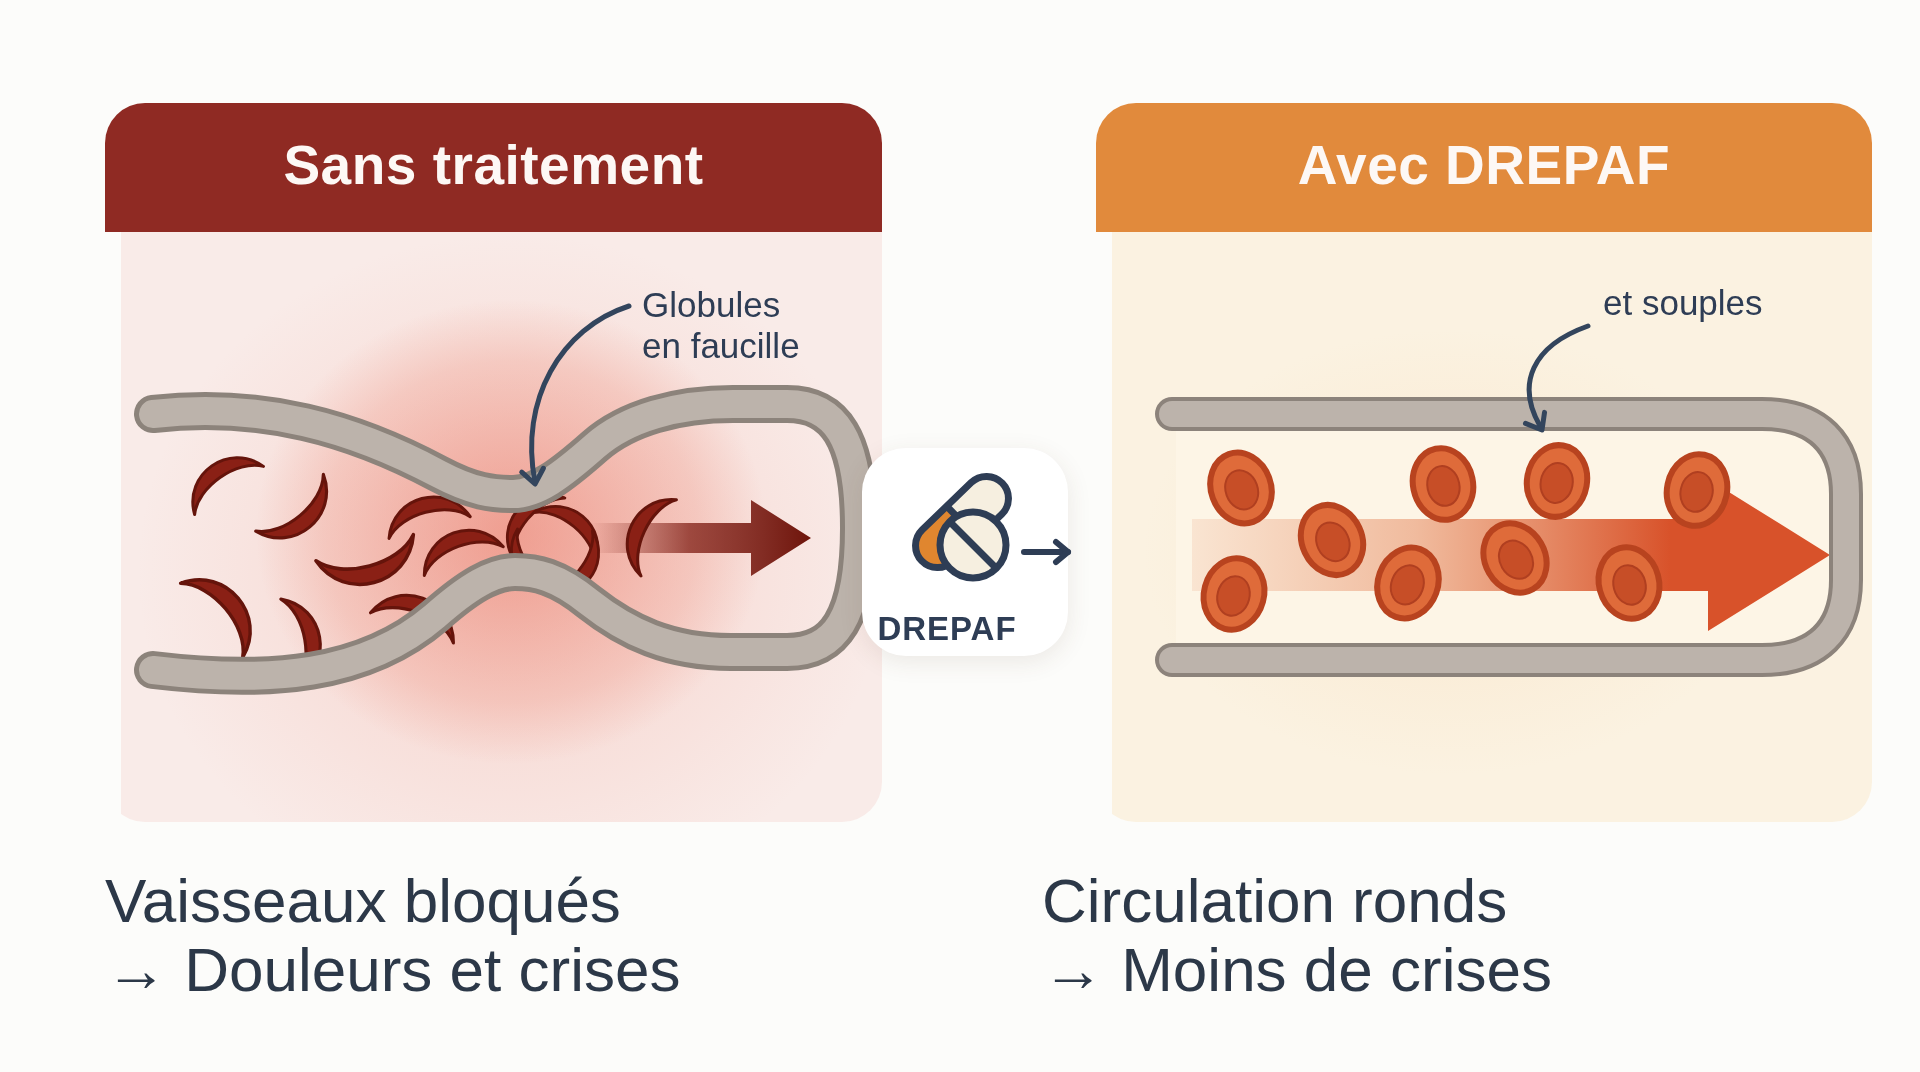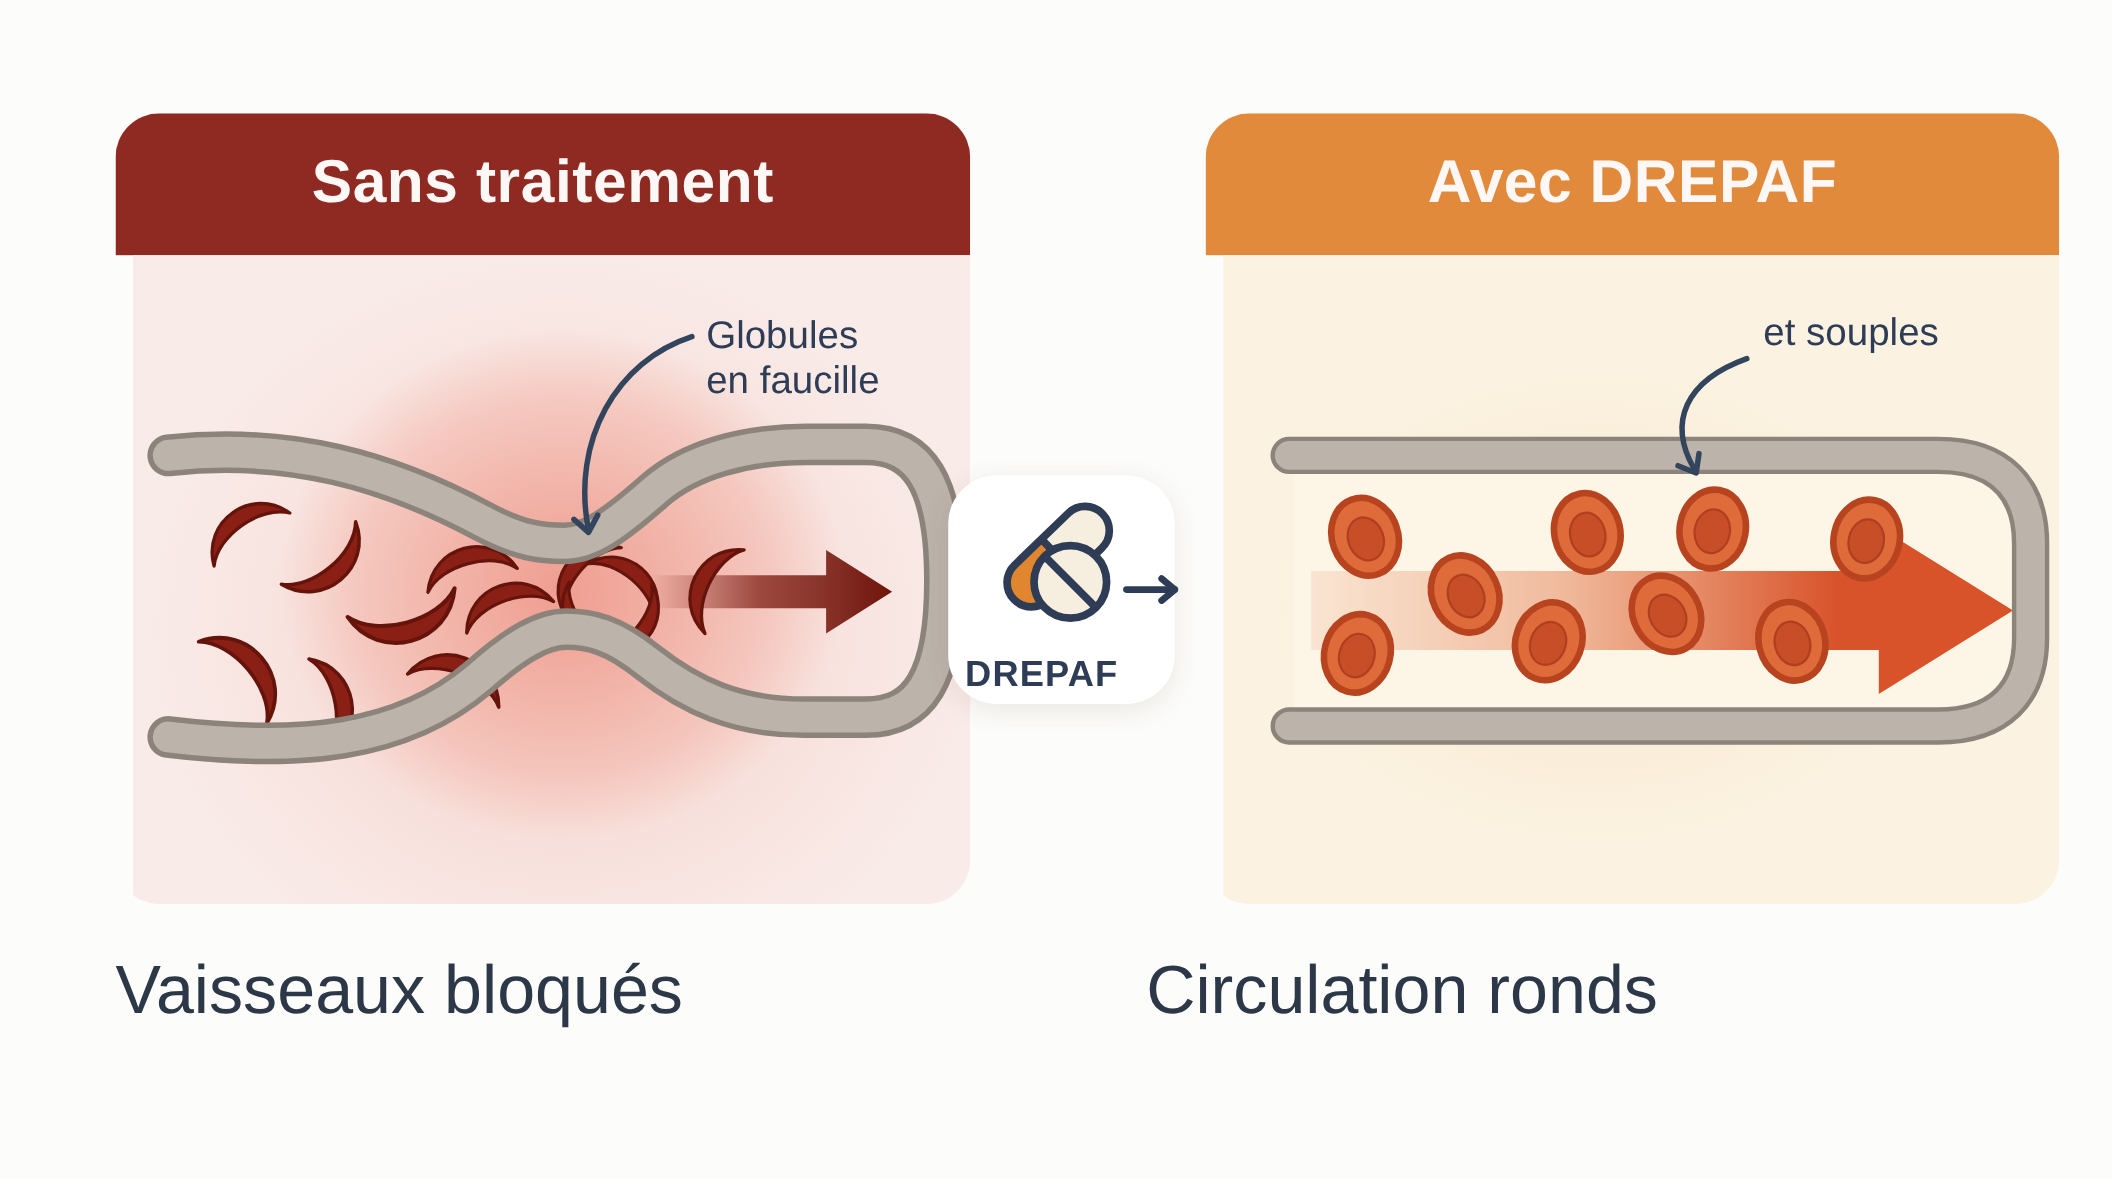--- a/index.html
+++ b/index.html
@@ -48,21 +48,21 @@
   
   .caption{
     position:absolute;top:866px;text-align:left;color:var(--caption-text,#2c3848);
     font-size:62px;line-height:69px;font-weight:500;
   }
   .caption.left-cap{left:105px;width:777px;}
   .caption.right-cap{left:1042px;width:776px;}
 
   
   .drug-card{
-    position:absolute;left:862px;top:432px;width:206px;height:208px;
+    position:absolute;left:862px;top:448px;width:206px;height:208px;
     background:var(--card-bg,#ffffff);border-radius:44px;
     box-shadow:0 6px 24px rgba(90,60,40,.10);
   }
   .drug-card svg{position:absolute;left:0;top:0;}
   .drug-name{
     position:absolute;left:0;top:162px;width:170px;text-align:center;
     color:var(--navy,#2e3d55);font-size:33px;font-weight:bold;letter-spacing:1px;
   }
 </style>
 </head>
@@ -193,18 +193,20 @@
       <g fill="none" stroke="#2e3d55" stroke-width="6" stroke-linecap="round" stroke-linejoin="round">
         <line x1="162" y1="104" x2="206" y2="104"></line>
         <path d="M 194,94 L 206,104 L 194,114"></path>
       </g>
     </svg>
     <div class="drug-name">DREPAF</div>
   </div>
 
   <div class="caption left-cap">
     <div>Vaisseaux bloqués</div>
+    <div>→ Douleurs et crises</div>
   </div>
   <div class="caption right-cap">
     <div>Circulation ronds</div>
+    <div>→ Moins de crises</div>
   </div>
 
 </div>
 
 </body></html>

